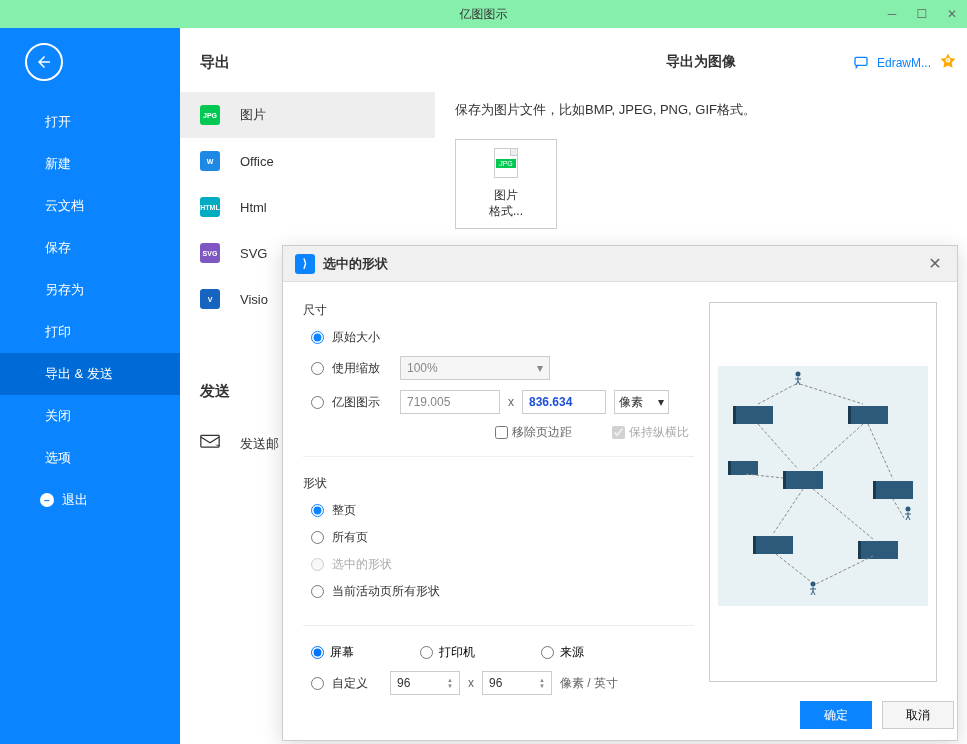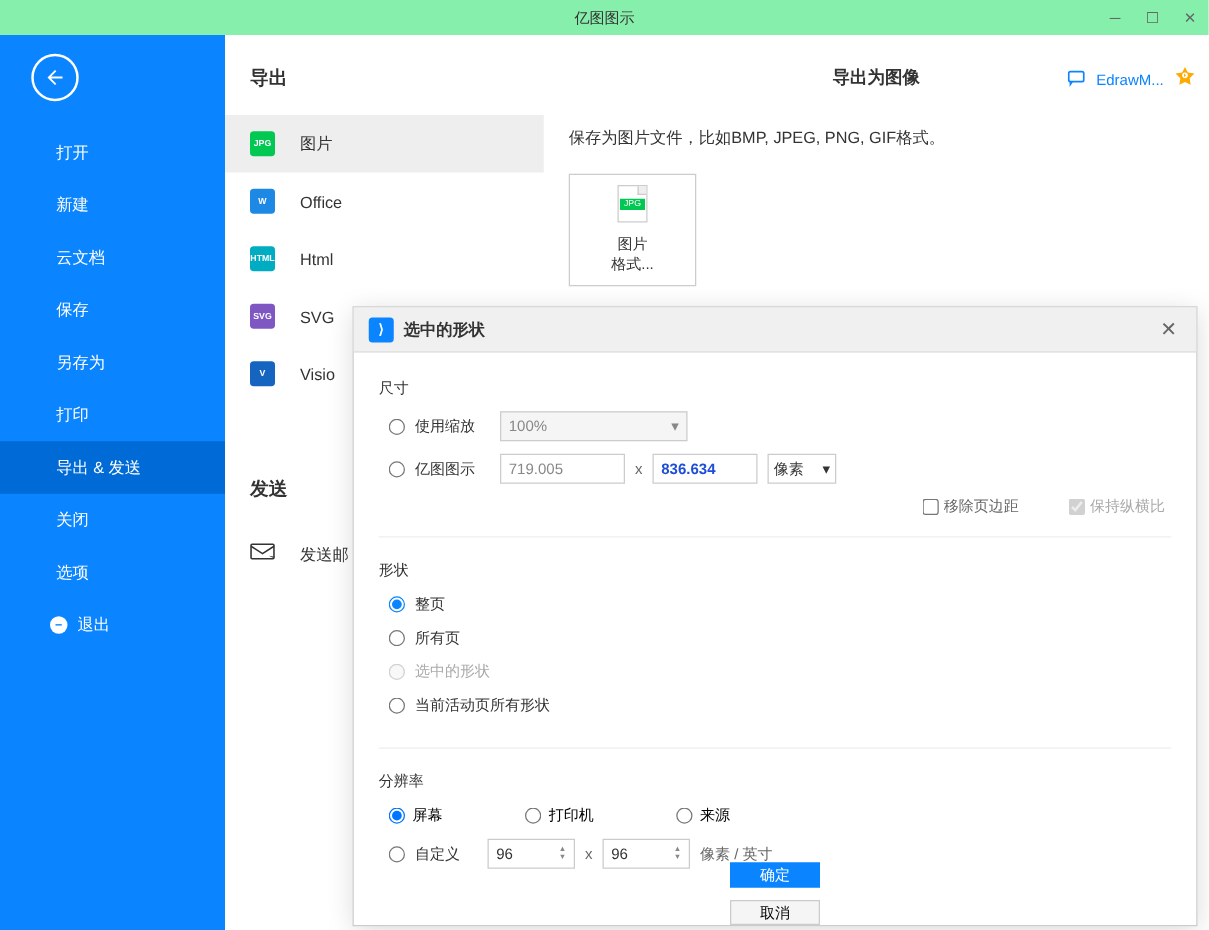--- a/index.html
+++ b/index.html
@@ -46,21 +46,21 @@
 .format-card-icon::before { content: ''; position: absolute; top: 0; right: 0; width: 6px; height: 6px; background: #eee; border-left: 1px solid #ccc; border-bottom: 1px solid #ccc; }
 .format-card-badge { background: #00c853; color: #fff; font-size: 7px; padding: 1px 3px; }
 .format-card-label { font-size: 12px; color: #333; text-align: center; line-height: 1.3; }
 
 .dialog { position: absolute; left: 282px; top: 245px; width: 676px; height: 496px; background: #fff; border: 1px solid #ccc; box-shadow: 0 4px 20px rgba(0,0,0,0.15); }
 .dialog-header { height: 36px; background: #f0f0f0; display: flex; align-items: center; padding: 0 12px; border-bottom: 1px solid #ddd; }
 .dialog-logo { width: 20px; height: 20px; background: #0a84ff; border-radius: 3px; display: flex; align-items: center; justify-content: center; color: #fff; font-size: 11px; font-weight: bold; margin-right: 8px; }
 .dialog-title { font-size: 13px; font-weight: bold; color: #333; flex: 1; }
 .dialog-close { width: 20px; height: 20px; display: flex; align-items: center; justify-content: center; cursor: pointer; color: #666; font-size: 16px; }
 
-.dialog-body { display: flex; padding: 20px; gap: 15px; height: calc(100% - 36px - 50px); flex-direction: column; }
+.dialog-body { display: flex; padding: 20px; gap: 15px; height: calc(100% - 36px - 50px); }
 .dialog-form { flex: 1; }
 .dialog-preview { width: 228px; height: 380px; border: 1px solid #ccc; padding: 8px; }
 .preview-img { width: 100%; height: 240px; margin-top: 55px; background: #e8f2f5; position: relative; }
 
 .form-group { margin-bottom: 18px; border-bottom: 1px solid #eee; padding-bottom: 15px; }
 .form-group:last-child { border-bottom: none; }
 .group-label { font-size: 12px; color: #333; margin-bottom: 10px; }
 .radio-row { display: flex; align-items: center; gap: 8px; margin-bottom: 10px; font-size: 12px; color: #333; padding-left: 8px; }
 .radio-row input[type="radio"] { accent-color: #0a84ff; }
 .radio-row.disabled { color: #aaa; }
@@ -69,21 +69,21 @@
 .num-input { width: 90px; height: 24px; border: 1px solid #ccc; padding: 0 6px; font-size: 12px; background: #fff; }
 .select-input { width: 150px; height: 24px; border: 1px solid #ccc; padding: 0 6px; font-size: 12px; background: #f5f5f5; display: flex; align-items: center; justify-content: space-between; color: #888; }
 .unit-select { width: 55px; height: 24px; border: 1px solid #ccc; padding: 0 4px; font-size: 12px; background: #fff; display: flex; align-items: center; justify-content: space-between; }
 .x-sep { font-size: 12px; color: #666; }
 .checkbox-row { display: flex; gap: 20px; justify-content: flex-end; padding-right: 5px; font-size: 12px; color: #666; }
 .checkbox-row label { display: flex; align-items: center; gap: 4px; padding-left: 20px; }
 .spinner { width: 70px; height: 24px; border: 1px solid #ccc; padding: 0 6px; font-size: 12px; display: flex; align-items: center; justify-content: space-between; }
 .spinner-btns { display: flex; flex-direction: column; font-size: 6px; color: #888; line-height: 1; }
 .unit-label { font-size: 12px; color: #666; }
 
-.dialog-footer { height: 50px; display: flex; align-items: center; justify-content: flex-end; gap: 10px; padding: 0 15px; flex-direction: column; }
+.dialog-footer { height: 50px; display: flex; align-items: center; justify-content: flex-end; gap: 10px; padding: 0 3px; }
 .btn { width: 72px; height: 28px; border: 1px solid #ccc; background: #f5f5f5; font-size: 12px; cursor: pointer; }
 .btn-primary { background: #0a84ff; color: #fff; border-color: #0a84ff; }
 
 
 .node { position: absolute; background: #2d5a7a; border-left: 3px solid #1a3a50; width: 40px; height: 18px; }
 </style>
 </head>
 <body>
 
 <div class="titlebar">
@@ -191,20 +191,24 @@
     <div class="dialog-title">选中的形状</div>
     <div class="dialog-close">✕</div>
   </div>
 
   <div class="dialog-body">
     <div class="dialog-form">
 
       <div class="form-group">
         <div class="group-label">尺寸</div>
         <div class="radio-row">
+          <input type="radio" name="size" checked="" style="">
+          <span>原始大小</span>
+        </div>
+        <div class="radio-row">
           <input type="radio" name="size" style="">
           <span style="width:60px">使用缩放</span>
           <div class="select-input">
             <span>100%</span>
             <span>▾</span>
           </div>
         </div>
         <div class="radio-row">
           <input type="radio" name="size" style="">
           <span style="width:60px">亿图图示</span>
@@ -242,21 +246,20 @@
             <input type="radio" name="shape" disabled="" style="">
             <span>选中的形状</span>
           </div>
         <div class="radio-row">
             <input type="radio" name="shape" style="">
             <span>当前活动页所有形状</span>
           </div>
       </div>
 
       <div class="form-group">
-        <div class="group-label">分辨率</div>
         <div class="radio-inline">
           <label>
               <input type="radio" name="res" checked="" style="">
               <span>屏幕</span>
             </label>
           <label>
               <input type="radio" name="res" style="">
               <span>打印机</span>
             </label>
           <label>

